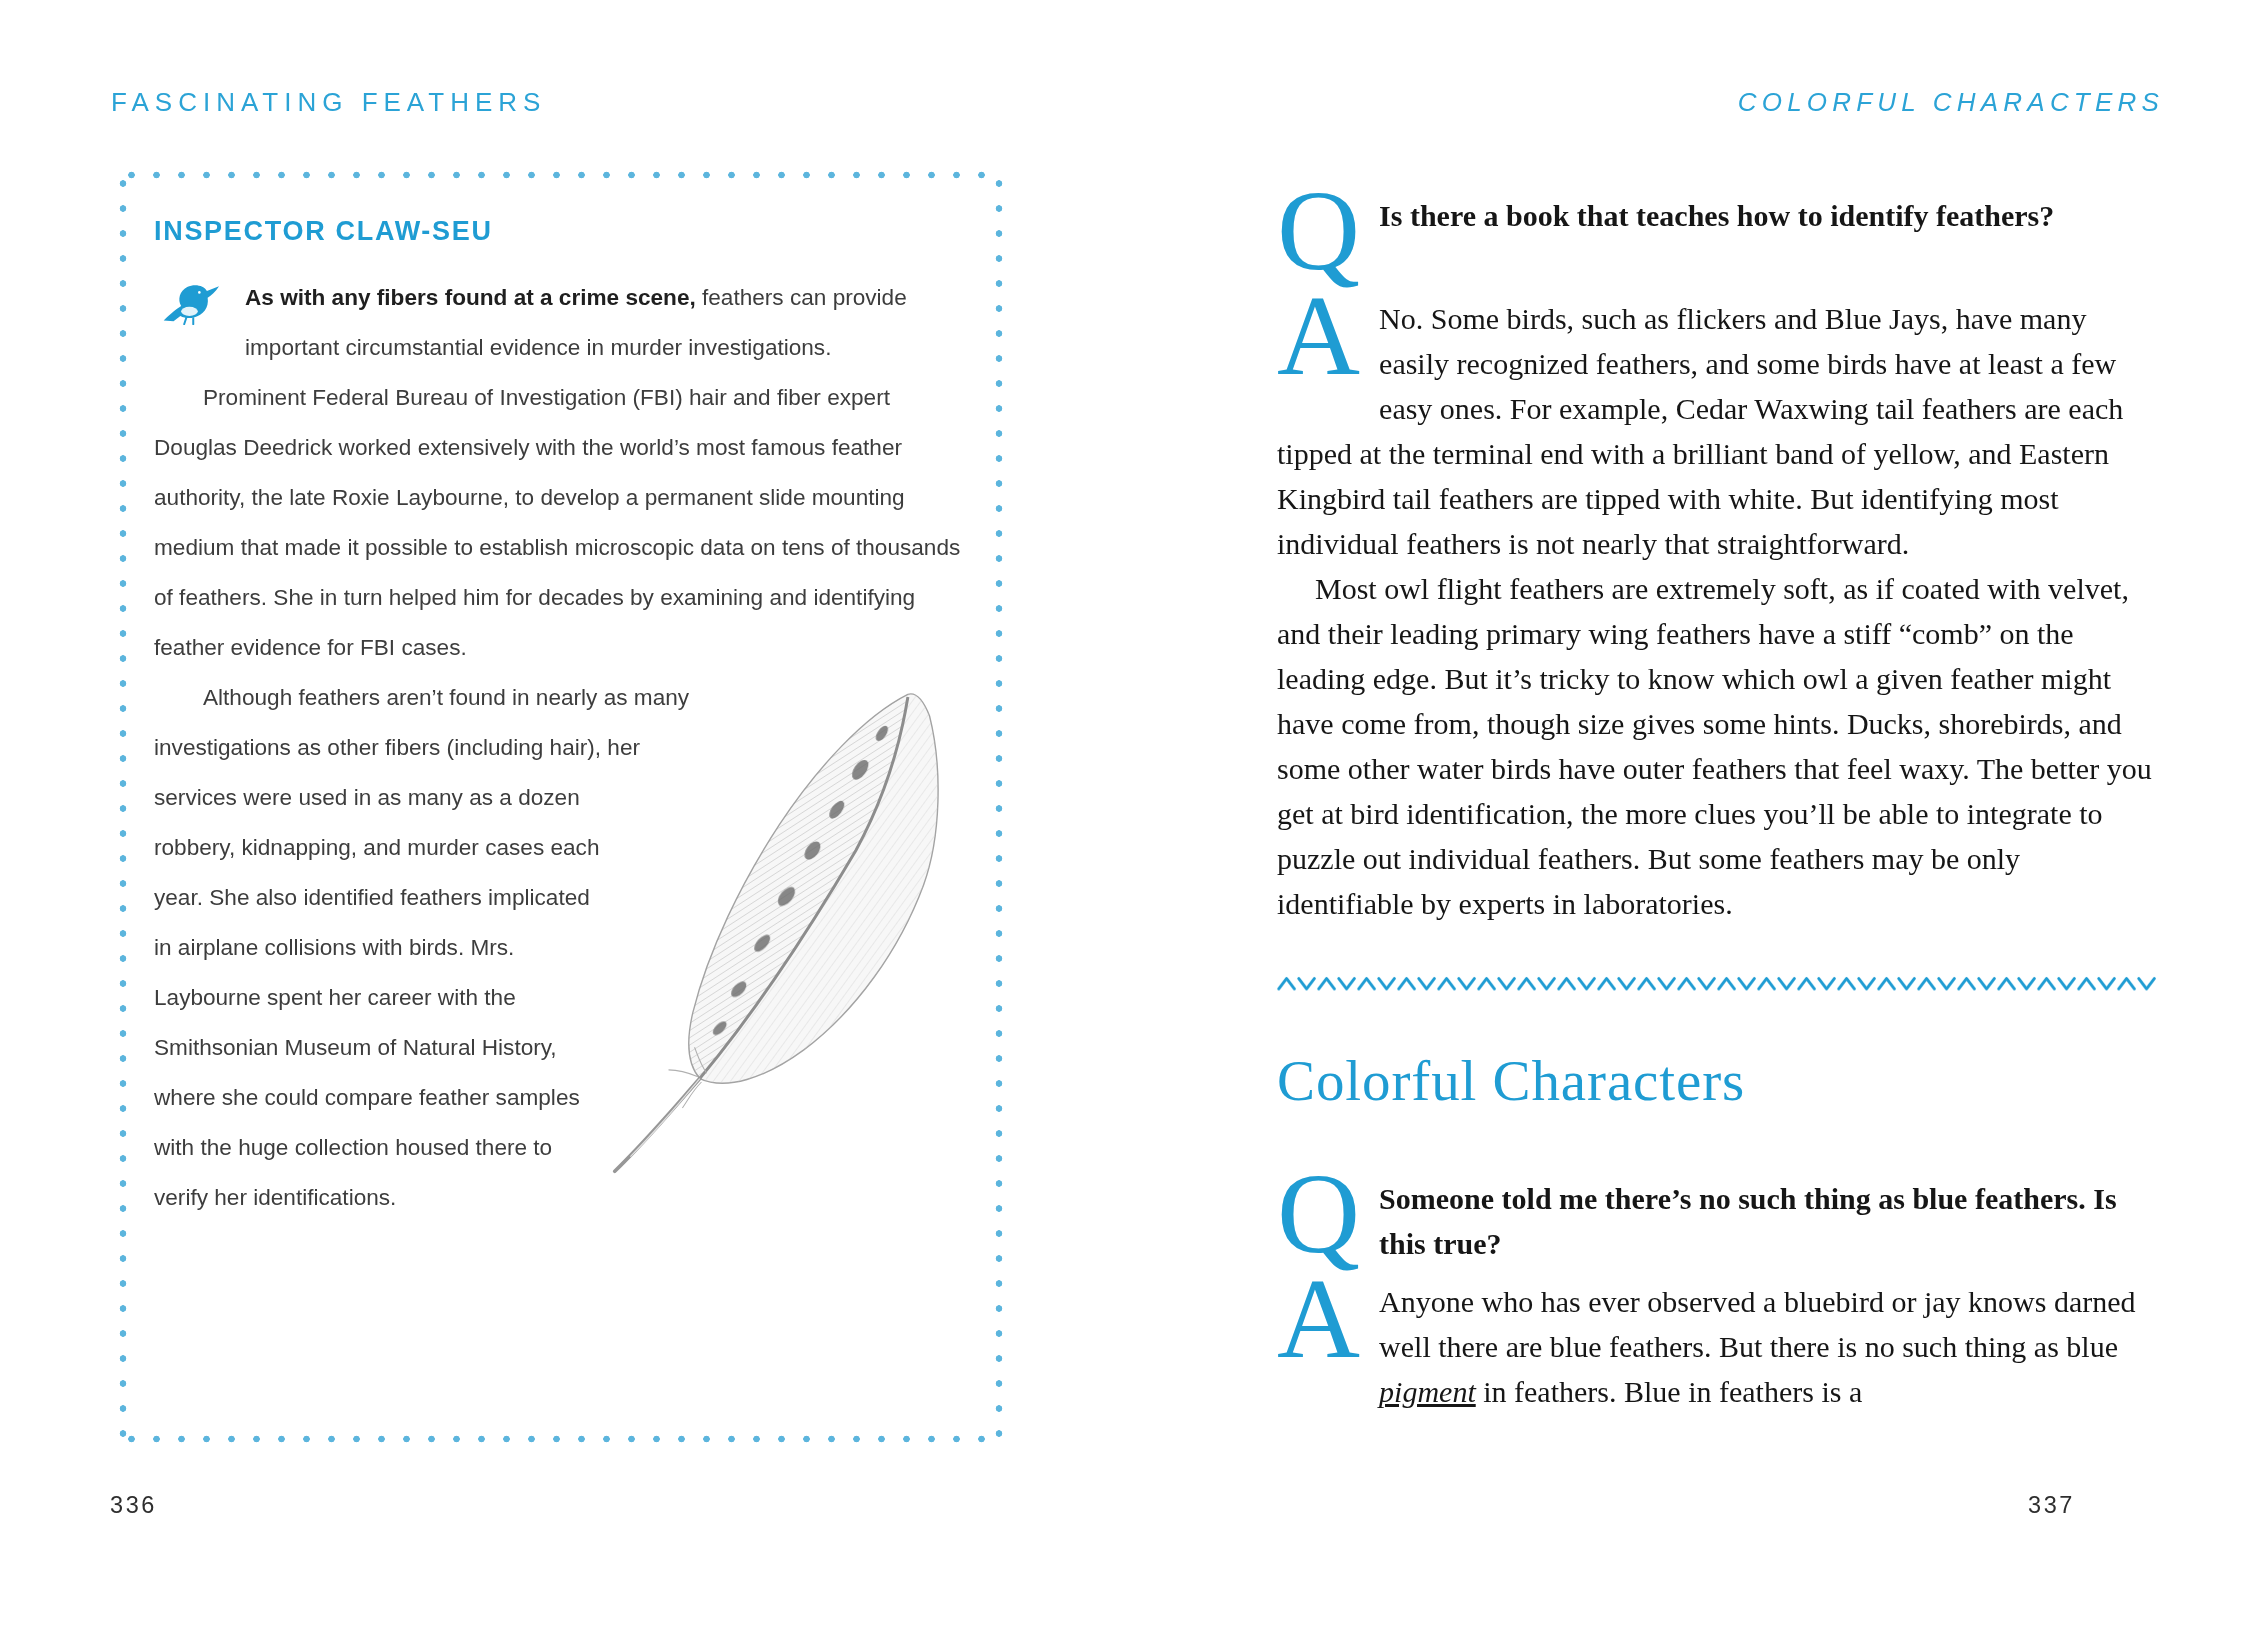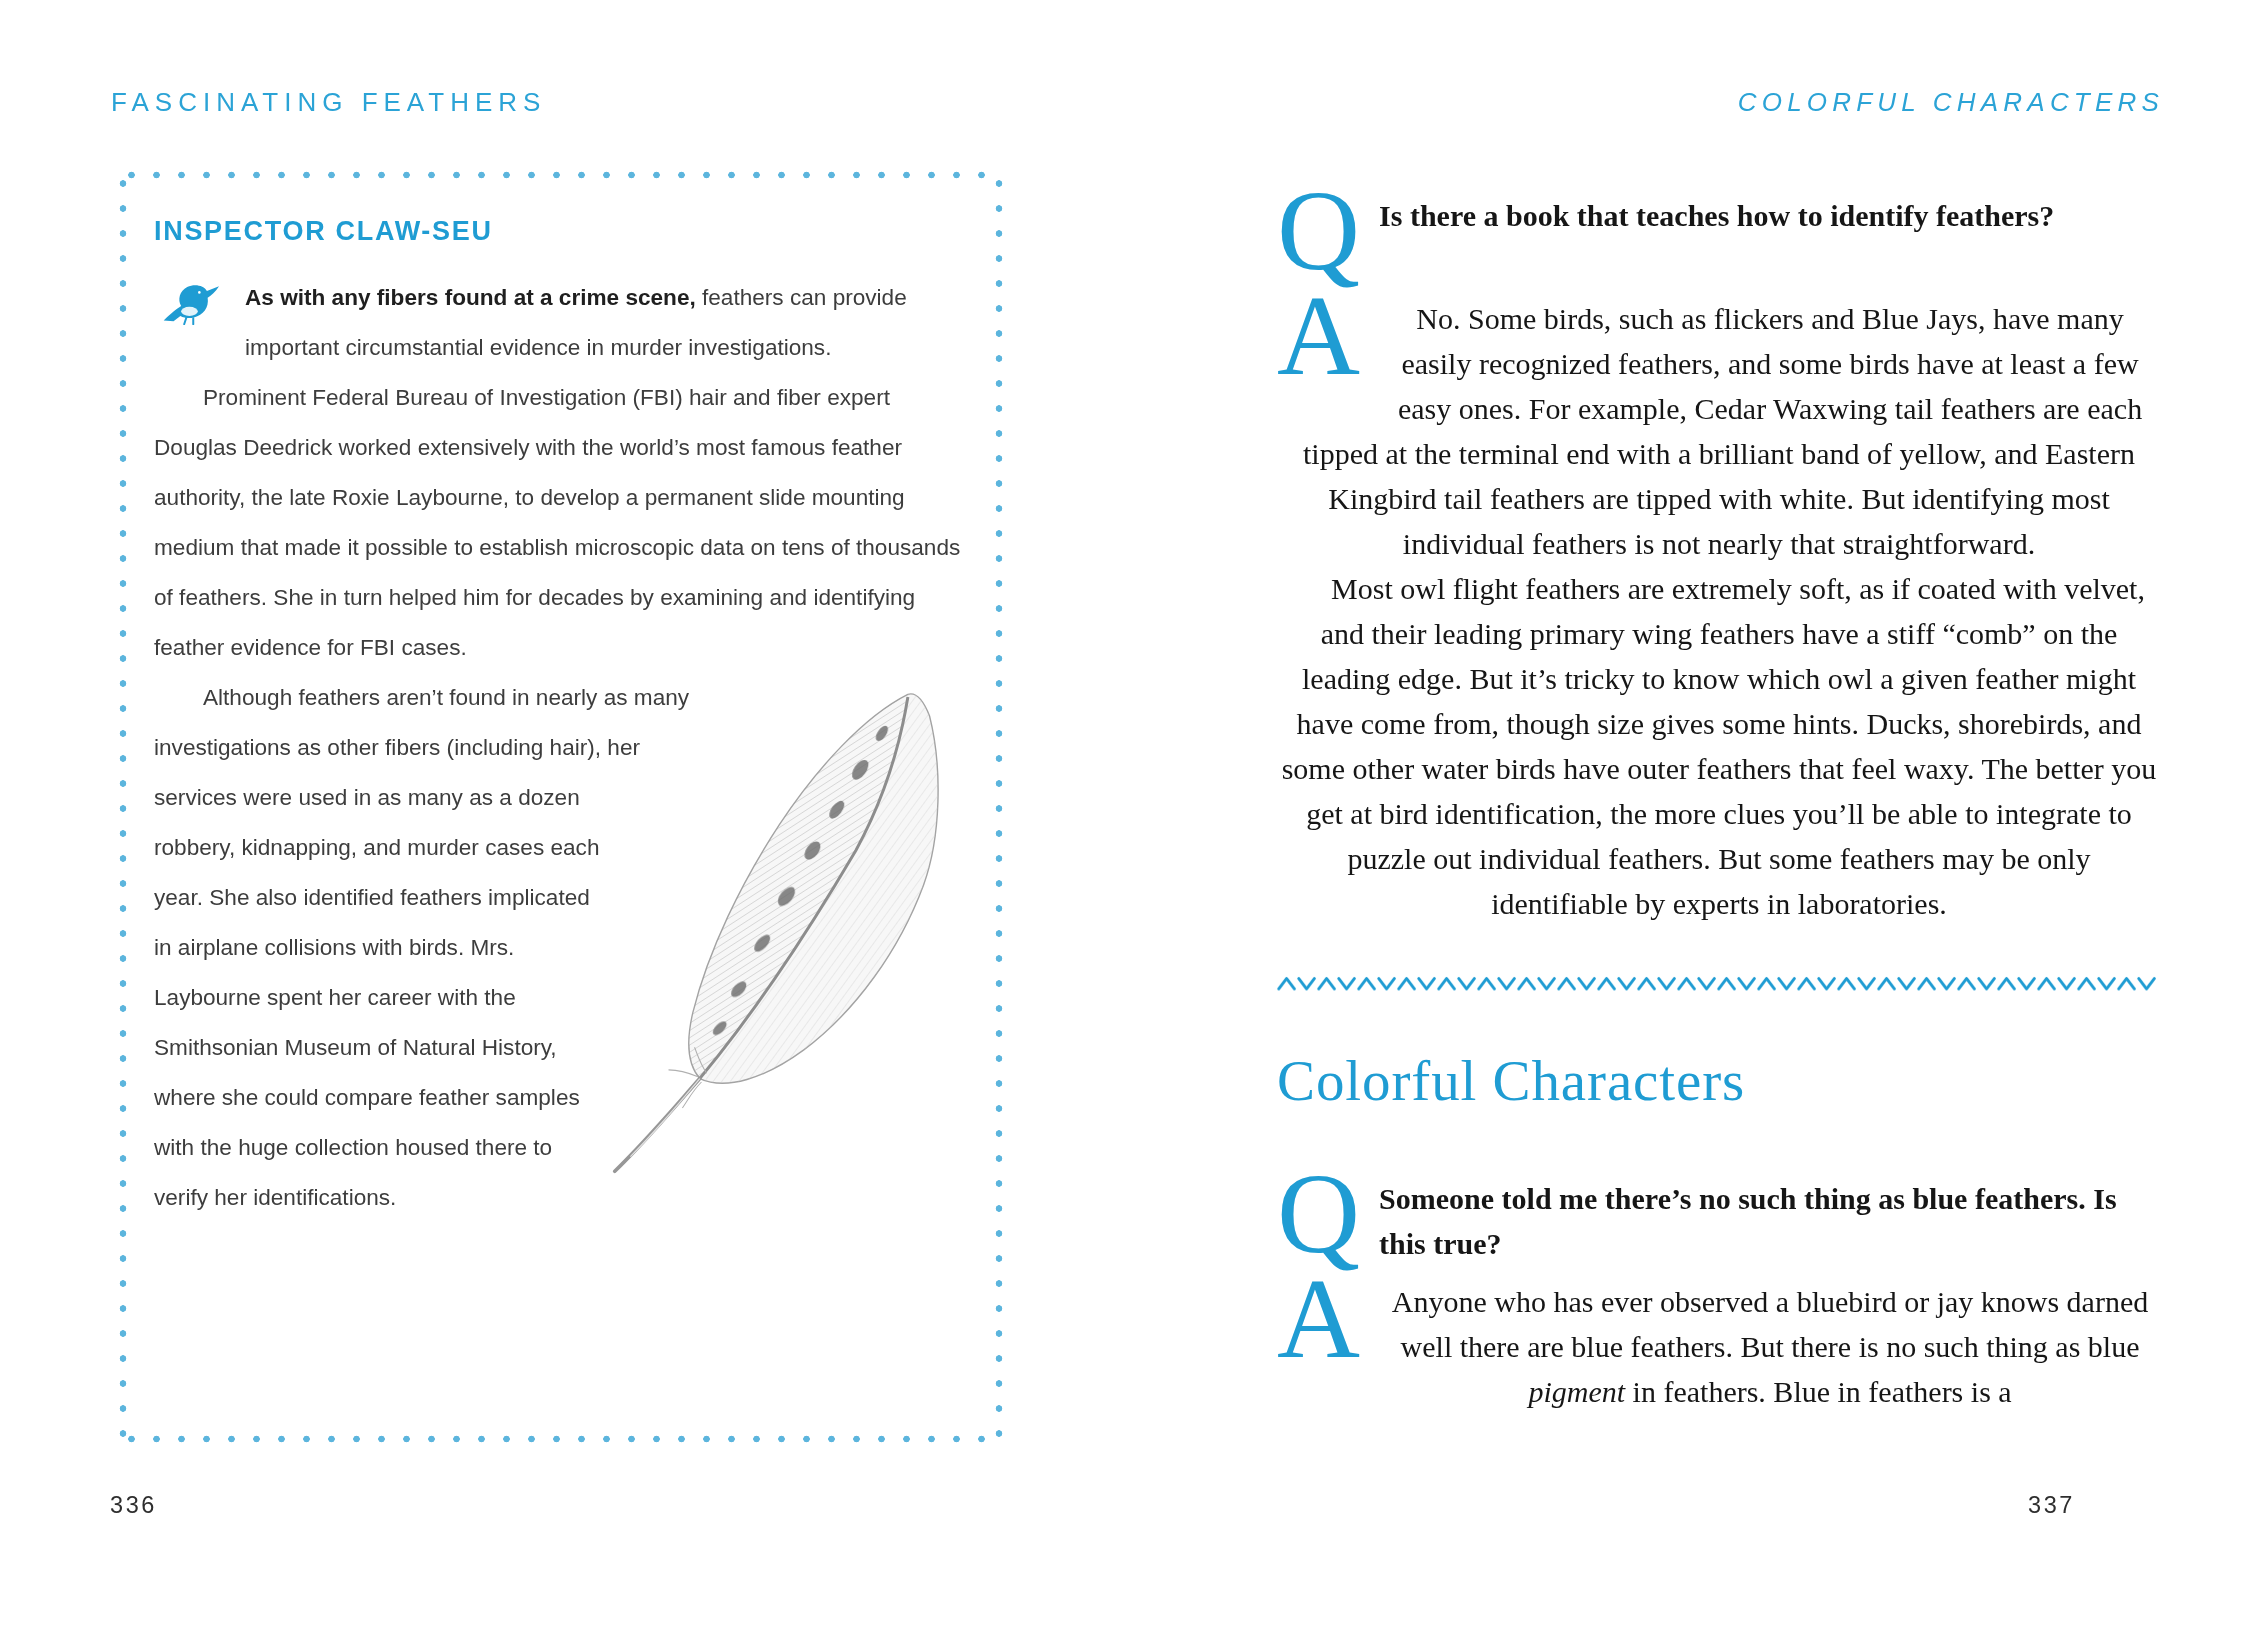--- a/index.html
+++ b/index.html
@@ -40,23 +40,23 @@
     shape-outside:polygon(40% 0%,100% 0%,100% 100%,8% 100%,0% 58%);}
   .feather-float svg{display:block;width:376px;height:529px;}
 
   
   .right-col{position:absolute;left:1277px;top:179px;width:884px;
     font-family:"Liberation Serif",serif;color:var(--serif-ink);}
   .dropcap{float:left;font-family:"Liberation Serif",serif;font-weight:400;
     font-size:115px;line-height:0.78;color:var(--accent);margin:7px 19px 8.7px 0;}
   .qa-q p{font-weight:700;font-size:30px;line-height:45px;padding-top:14px;}
   .qa-a{clear:left;}
-  .qa-a p{font-size:30px;line-height:45px;padding-top:12px;text-align:center;}
+  .qa-a p{font-size:30px;line-height:45px;padding-top:12px;}
   .qa-a p.cont{padding-top:0;text-indent:38px;}
-  .qa-a .ital{font-style:italic;}
+  .qa-a .ital{font-style:italic;text-decoration:underline;}
 
   .zigzag{margin-top:49px;height:17.4px;}
   .section-heading{margin-top:56px;font-family:"Liberation Serif",serif;
     font-weight:400;font-size:57px;line-height:63px;color:var(--accent);
     letter-spacing:0.9px;}
   .qa2{margin-top:50px;}
 
   
   .folio{position:absolute;top:1492px;font-size:23.5px;color:#2e2e2e;
     letter-spacing:2.6px;}

